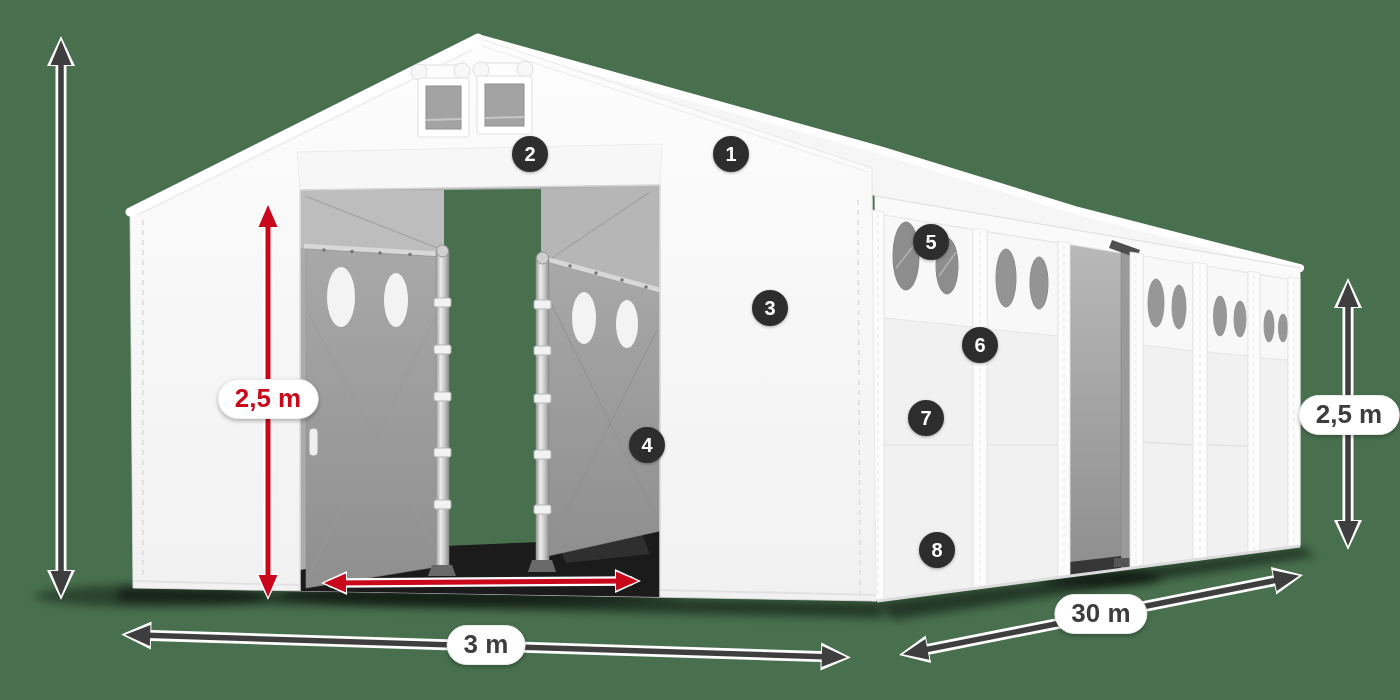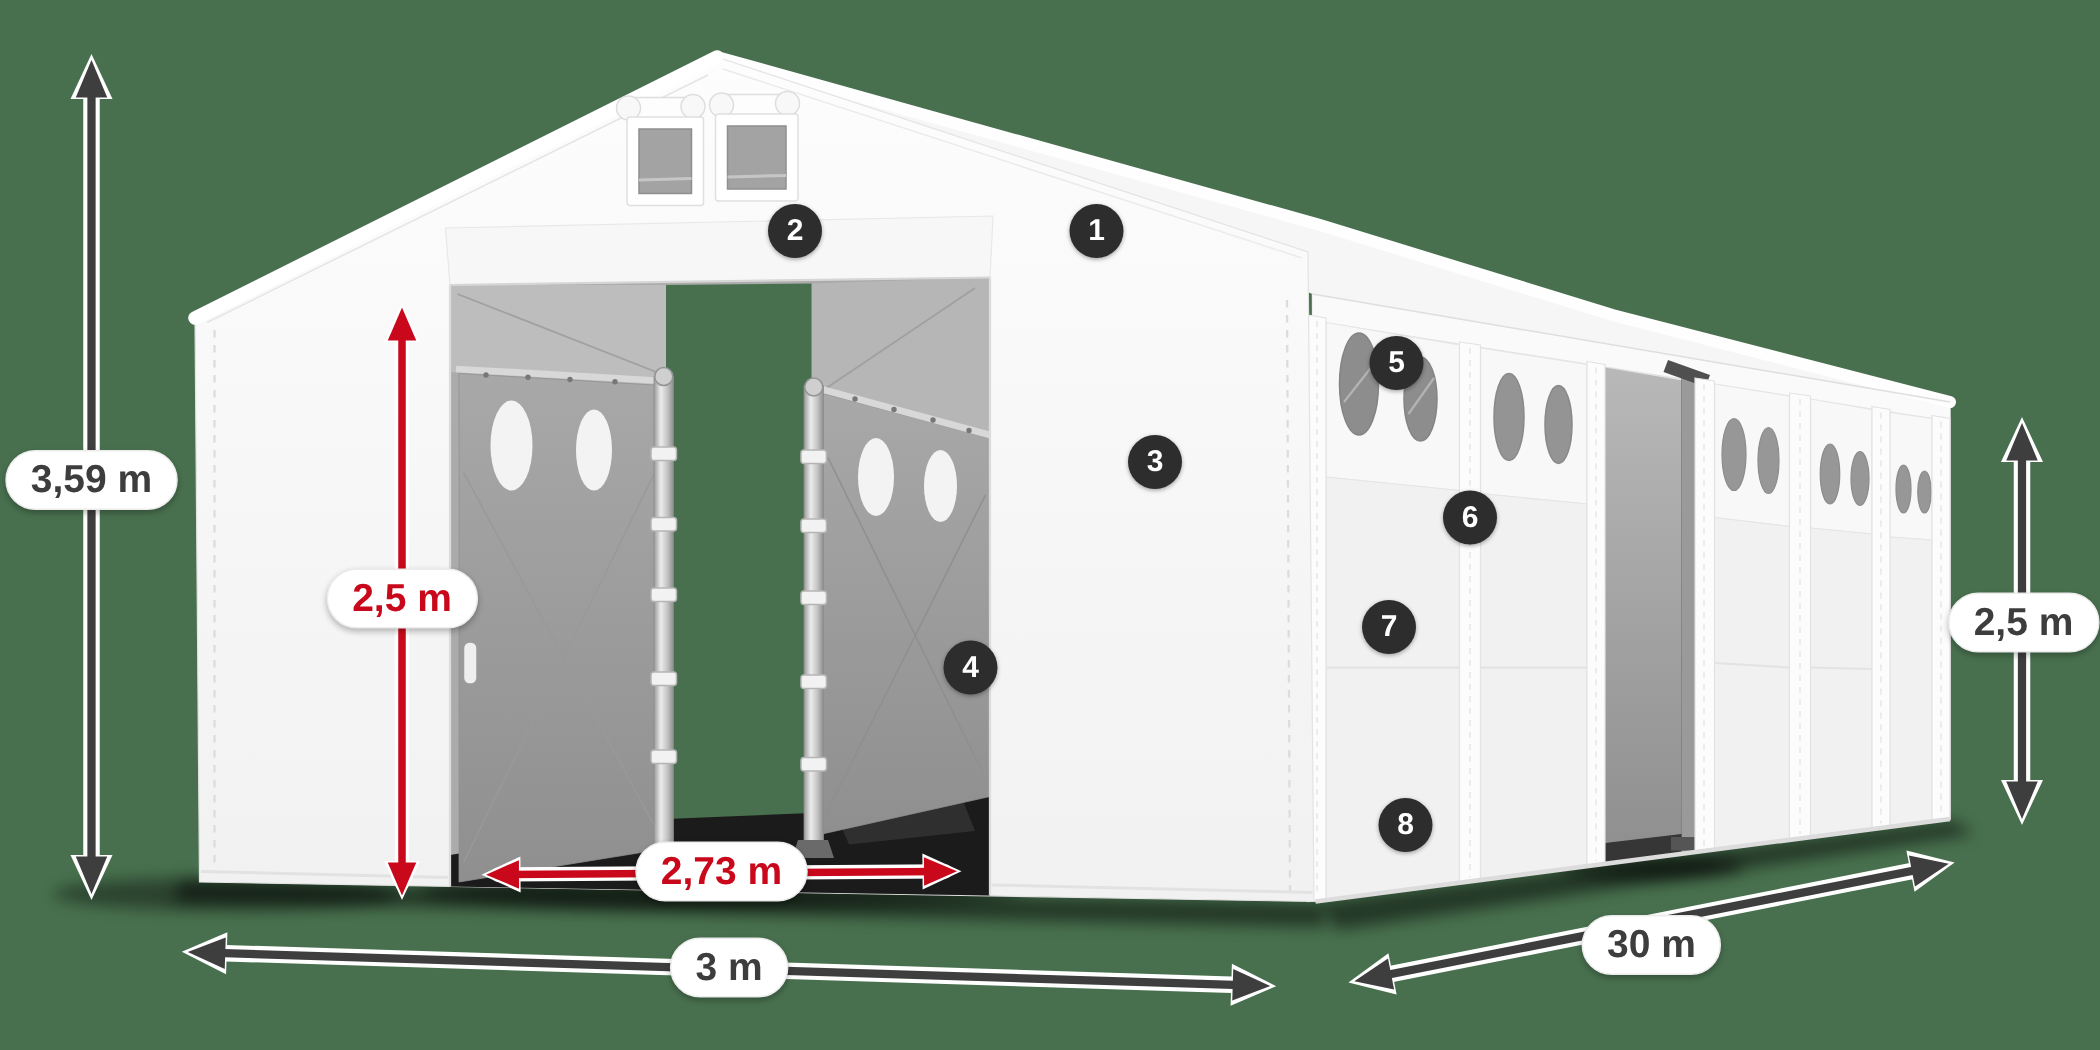--- a/index.html
+++ b/index.html
@@ -303,25 +303,23 @@
         <line class="halo" x1="-149" y1="0" x2="149" y2="0"></line>
         <polygon class="halo-tri" points="-160,0 -134,-12 -134,12"></polygon>
         <polygon class="halo-tri" points="160,0 134,-12 134,12"></polygon>
         <line class="shaft" x1="-147" y1="0" x2="147" y2="0"></line>
         <polygon class="head" points="-157,0 -135,-9.5 -135,9.5"></polygon>
         <polygon class="head" points="157,0 135,-9.5 135,9.5"></polygon>
       </g>
     </g>
   </svg>
 
-  <div class="pill" style="left:61px;top:320px;">3,59 m</div>
   <div class="pill red" style="left:268px;top:399px;">2,5 m</div>
-  <div class="pill red" style="left:481px;top:581px;">2,73 m</div>
   <div class="pill" style="left:486px;top:645px;">3 m</div>
-  <div class="pill" style="left:1101px;top:630px;text-align:center;">30 m</div>
+  <div class="pill" style="left:1101px;top:614px;text-align:center;">30 m</div>
   <div class="pill" style="left:1349px;top:415px;">2,5 m</div>
 
   <div class="marker" style="left:731px;top:154px;">1</div>
   <div class="marker" style="left:530px;top:154px;">2</div>
   <div class="marker" style="left:770px;top:308px;">3</div>
   <div class="marker" style="left:647px;top:445px;">4</div>
   <div class="marker" style="left:931px;top:242px;">5</div>
   <div class="marker" style="left:980px;top:345px;">6</div>
   <div class="marker" style="left:926px;top:418px;">7</div>
   <div class="marker" style="left:937px;top:550px;">8</div>

